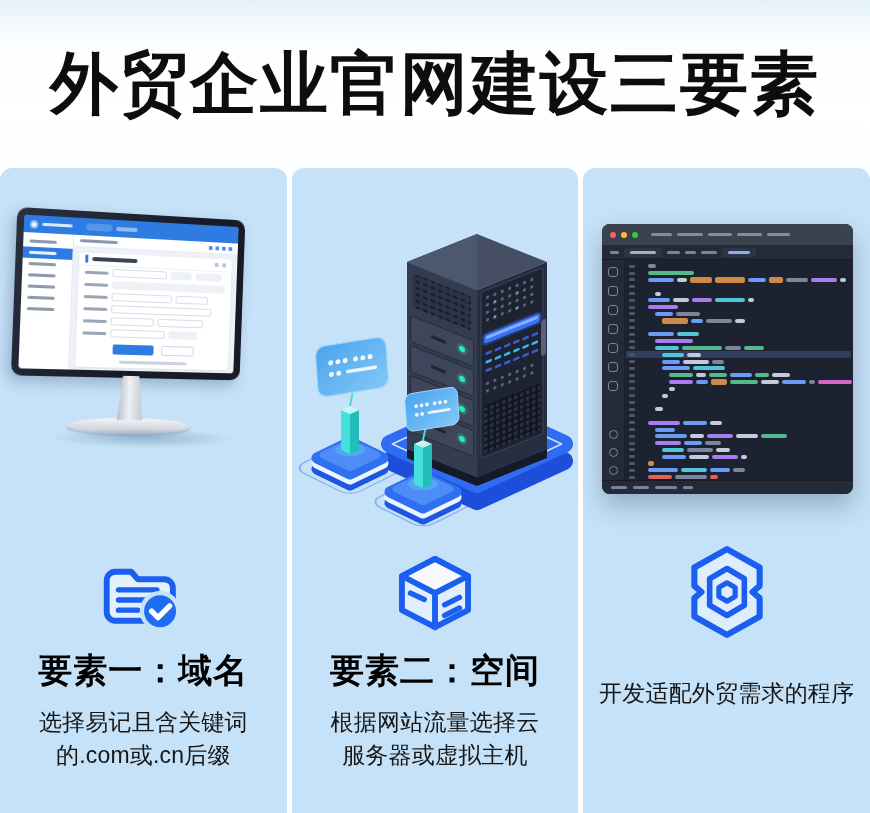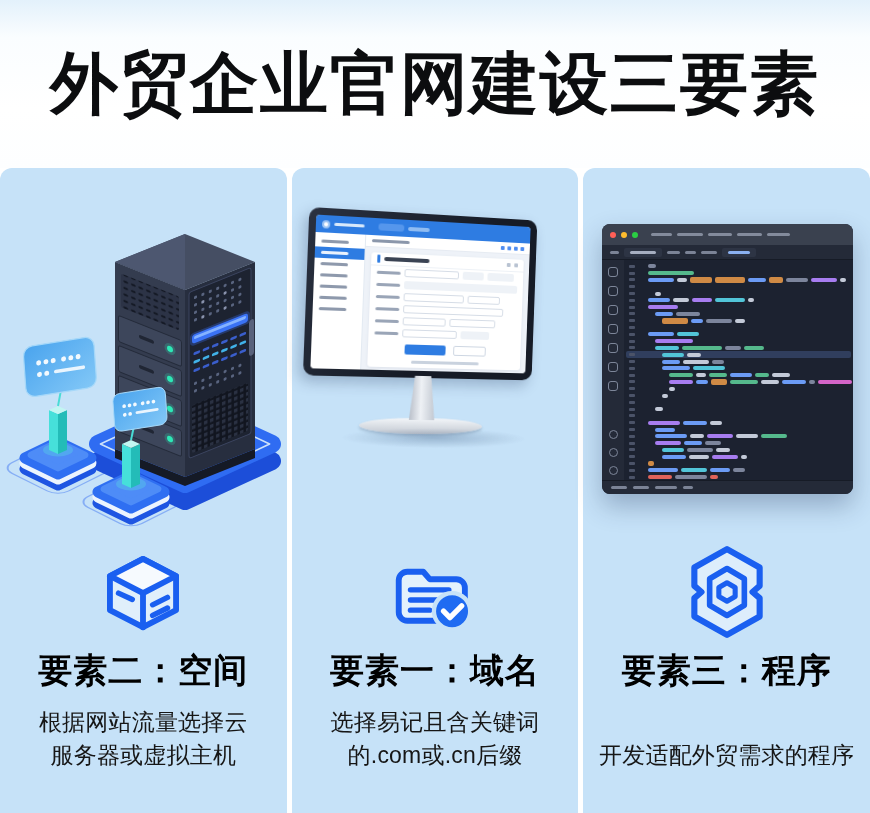--- a/index.html
+++ b/index.html
@@ -82,20 +82,131 @@
 </head>
 <body>
 
 <div class="poster">
 
   <div class="hdr">
     <h1>外贸企业官网建设三要素</h1>
   </div>
 
   <div class="cols">
+
+    <section class="col">
+      <div class="art">
+        <div class="m3d">
+          <div class="bezel">
+            <div class="screen">
+              <div class="scr-header">
+                <span class="logo-dot"></span>
+                <span class="bar b-w" style="width:30px;height:3.5px"></span>
+                <span class="bar b-chip" style="width:26px;height:7px;margin-left:10px"></span>
+                <span class="bar b-lb" style="width:22px;height:4px"></span>
+                <span style="flex:1"></span>
+              </div>
+              <div class="scr-body">
+                <div class="scr-side">
+                  <div class="side-it">
+                      <i></i>
+                    </div>
+                  <div class="side-it active">
+                      <i></i>
+                    </div>
+                  <div class="side-it">
+                      <i></i>
+                    </div>
+                  <div class="side-it">
+                      <i></i>
+                    </div>
+                  <div class="side-it">
+                      <i></i>
+                    </div>
+                  <div class="side-it">
+                      <i></i>
+                    </div>
+                  <div class="side-it">
+                      <i></i>
+                    </div>
+                </div>
+                <div class="scr-main">
+                  <div class="crumb">
+                    <span class="bar" style="width:38px;height:3px;background:#8b97ab"></span>
+                    <span class="sp"></span>
+                    <span class="dot4"></span>
+                      <span class="dot4"></span>
+                      <span class="dot4"></span>
+                      <span class="dot4"></span>
+                  </div>
+                  <div class="card">
+                    <div class="card-title">
+                      <span class="notch"></span>
+                      <span class="bar" style="width:46px;height:3.5px;background:#3a4353"></span>
+                      <span style="flex:1"></span>
+                      <span class="dot4" style="background:#b9c3d2"></span>
+                        <span class="dot4" style="background:#b9c3d2"></span>
+                    </div>
+                    <div class="frow">
+                        <span class="flabel"></span>
+                        <span class="finput" style="width:56px"></span>
+                        <span class="fgray" style="width:22px"></span>
+                        <span class="fgray" style="width:28px"></span>
+                      </div>
+                    <div class="frow">
+                        <span class="flabel"></span>
+                        <span class="fgray" style="width:118px"></span>
+                      </div>
+                    <div class="frow">
+                        <span class="flabel"></span>
+                        <span class="finput" style="width:62px"></span>
+                        <span class="finput" style="width:34px"></span>
+                      </div>
+                    <div class="frow">
+                        <span class="flabel"></span>
+                        <span class="finput" style="width:104px"></span>
+                      </div>
+                    <div class="frow">
+                        <span class="flabel"></span>
+                        <span class="finput" style="width:44px"></span>
+                        <span class="finput" style="width:48px"></span>
+                      </div>
+                    <div class="frow">
+                        <span class="flabel"></span>
+                        <span class="finput" style="width:56px"></span>
+                        <span class="fgray" style="width:30px"></span>
+                      </div>
+                    <div class="btns">
+                      <span class="btn-p"></span>
+                      <span class="btn-g"></span>
+                    </div>
+                    <div class="cfoot"></div>
+                  </div>
+                </div>
+              </div>
+            </div>
+          </div>
+          <div class="stand-neck"></div>
+          <div class="stand-base"></div>
+          <div class="m-shadow"></div>
+        </div>
+      </div>
+      <div class="icon-row">
+        <svg width="96" height="96" viewBox="0 0 90 90">
+          <path d="M19,26 h15 l6,7 h25 a8,8 0 0 1 8,8 v23 a8,8 0 0 1 -8,8 H19 a8,8 0 0 1 -8,-8 V34 a8,8 0 0 1 8,-8 z" fill="rgba(255,255,255,0.5)" stroke="#1a5ff0" stroke-width="5.5" stroke-linejoin="round"></path>
+          <line x1="22" y1="43" x2="58" y2="43" stroke="#1a5ff0" stroke-width="5" stroke-linecap="round"></line>
+          <line x1="22" y1="52.5" x2="50" y2="52.5" stroke="#1a5ff0" stroke-width="5" stroke-linecap="round"></line>
+          <line x1="22" y1="62" x2="40" y2="62" stroke="#1a5ff0" stroke-width="5" stroke-linecap="round"></line>
+          <circle cx="61" cy="63" r="17" fill="#1f6bf2" stroke="#c6e2f8" stroke-width="4"></circle>
+          <path d="M53,63 l6,6 l11,-11" fill="none" stroke="#fff" stroke-width="5" stroke-linecap="round" stroke-linejoin="round"></path>
+        </svg>
+      </div>
+      <h2>要素一：域名</h2>
+      <p class="desc"><span>选择易记且含关键词</span><br><span>的.com或.cn后缀</span></p>
+    </section>
 
     <section class="col">
       <div class="art">
         <svg width="290" height="352" viewBox="0 0 290 352" style="position:absolute;left:0;top:14px">
           <defs>
             <pattern id="ventP" width="7.5" height="6.5" patternUnits="userSpaceOnUse">
               <rect width="7.5" height="6.5" fill="#2c3346"></rect>
               <rect x="1" y="1.6" width="4.6" height="2.4" rx="1.1" fill="#151a26"></rect>
             </pattern>
             <pattern id="meshP" width="6" height="6" patternUnits="userSpaceOnUse">
@@ -273,131 +384,20 @@
           <line x1="54" y1="57" x2="68" y2="50" stroke="#1a5ff0" stroke-width="5" stroke-linecap="round"></line>
           <line x1="54" y1="67" x2="68" y2="60" stroke="#1a5ff0" stroke-width="5" stroke-linecap="round"></line>
         </svg>
       </div>
       <h2>要素二：空间</h2>
       <p class="desc"><span>根据网站流量选择云</span><br><span>服务器或虚拟主机</span></p>
     </section>
 
     <section class="col">
       <div class="art">
-        <div class="m3d">
-          <div class="bezel">
-            <div class="screen">
-              <div class="scr-header">
-                <span class="logo-dot"></span>
-                <span class="bar b-w" style="width:30px;height:3.5px"></span>
-                <span class="bar b-chip" style="width:26px;height:7px;margin-left:10px"></span>
-                <span class="bar b-lb" style="width:22px;height:4px"></span>
-                <span style="flex:1"></span>
-              </div>
-              <div class="scr-body">
-                <div class="scr-side">
-                  <div class="side-it">
-                      <i></i>
-                    </div>
-                  <div class="side-it active">
-                      <i></i>
-                    </div>
-                  <div class="side-it">
-                      <i></i>
-                    </div>
-                  <div class="side-it">
-                      <i></i>
-                    </div>
-                  <div class="side-it">
-                      <i></i>
-                    </div>
-                  <div class="side-it">
-                      <i></i>
-                    </div>
-                  <div class="side-it">
-                      <i></i>
-                    </div>
-                </div>
-                <div class="scr-main">
-                  <div class="crumb">
-                    <span class="bar" style="width:38px;height:3px;background:#8b97ab"></span>
-                    <span class="sp"></span>
-                    <span class="dot4"></span>
-                      <span class="dot4"></span>
-                      <span class="dot4"></span>
-                      <span class="dot4"></span>
-                  </div>
-                  <div class="card">
-                    <div class="card-title">
-                      <span class="notch"></span>
-                      <span class="bar" style="width:46px;height:3.5px;background:#3a4353"></span>
-                      <span style="flex:1"></span>
-                      <span class="dot4" style="background:#b9c3d2"></span>
-                        <span class="dot4" style="background:#b9c3d2"></span>
-                    </div>
-                    <div class="frow">
-                        <span class="flabel"></span>
-                        <span class="finput" style="width:56px"></span>
-                        <span class="fgray" style="width:22px"></span>
-                        <span class="fgray" style="width:28px"></span>
-                      </div>
-                    <div class="frow">
-                        <span class="flabel"></span>
-                        <span class="fgray" style="width:118px"></span>
-                      </div>
-                    <div class="frow">
-                        <span class="flabel"></span>
-                        <span class="finput" style="width:62px"></span>
-                        <span class="finput" style="width:34px"></span>
-                      </div>
-                    <div class="frow">
-                        <span class="flabel"></span>
-                        <span class="finput" style="width:104px"></span>
-                      </div>
-                    <div class="frow">
-                        <span class="flabel"></span>
-                        <span class="finput" style="width:44px"></span>
-                        <span class="finput" style="width:48px"></span>
-                      </div>
-                    <div class="frow">
-                        <span class="flabel"></span>
-                        <span class="finput" style="width:56px"></span>
-                        <span class="fgray" style="width:30px"></span>
-                      </div>
-                    <div class="btns">
-                      <span class="btn-p"></span>
-                      <span class="btn-g"></span>
-                    </div>
-                    <div class="cfoot"></div>
-                  </div>
-                </div>
-              </div>
-            </div>
-          </div>
-          <div class="stand-neck"></div>
-          <div class="stand-base"></div>
-          <div class="m-shadow"></div>
-        </div>
-      </div>
-      <div class="icon-row">
-        <svg width="96" height="96" viewBox="0 0 90 90">
-          <path d="M19,26 h15 l6,7 h25 a8,8 0 0 1 8,8 v23 a8,8 0 0 1 -8,8 H19 a8,8 0 0 1 -8,-8 V34 a8,8 0 0 1 8,-8 z" fill="rgba(255,255,255,0.5)" stroke="#1a5ff0" stroke-width="5.5" stroke-linejoin="round"></path>
-          <line x1="22" y1="43" x2="58" y2="43" stroke="#1a5ff0" stroke-width="5" stroke-linecap="round"></line>
-          <line x1="22" y1="52.5" x2="50" y2="52.5" stroke="#1a5ff0" stroke-width="5" stroke-linecap="round"></line>
-          <line x1="22" y1="62" x2="40" y2="62" stroke="#1a5ff0" stroke-width="5" stroke-linecap="round"></line>
-          <circle cx="61" cy="63" r="17" fill="#1f6bf2" stroke="#c6e2f8" stroke-width="4"></circle>
-          <path d="M53,63 l6,6 l11,-11" fill="none" stroke="#fff" stroke-width="5" stroke-linecap="round" stroke-linejoin="round"></path>
-        </svg>
-      </div>
-      <h2>要素一：域名</h2>
-      <p class="desc"><span>选择易记且含关键词</span><br><span>的.com或.cn后缀</span></p>
-    </section>
-
-    <section class="col">
-      <div class="art">
         <div class="editor">
           <div class="ed-title">
             <span class="tdot" style="background:#ff5f57"></span>
             <span class="tdot" style="background:#febc2e"></span>
             <span class="tdot" style="background:#2ace43"></span>
             <span class="menu-bar" style="margin-left:8px"></span>
             <span class="menu-bar" style="width:26px"></span>
             <span class="menu-bar" style="width:24px"></span>
             <span class="menu-bar" style="width:25px"></span>
             <span class="menu-bar" style="width:23px"></span>
@@ -677,18 +677,17 @@
           </div>
         </div>
       </div>
       <div class="icon-row">
         <svg width="96" height="100" viewBox="0 0 90 98">
           <path d="M45,7 L77,25 L77,43 L70,49 L77,55 L77,73 L45,91 L13,73 L13,55 L20,49 L13,43 L13,25 Z" fill="rgba(255,255,255,0.4)" stroke="#1a5ff0" stroke-width="6" stroke-linejoin="round"></path>
           <path d="M45,26 L62,36 L62,62 L45,72 L28,62 L28,36 Z" fill="none" stroke="#1a5ff0" stroke-width="5.5" stroke-linejoin="round"></path>
           <path d="M45,40 L53,44.5 L53,53.5 L45,58 L37,53.5 L37,44.5 Z" fill="none" stroke="#1a5ff0" stroke-width="5" stroke-linejoin="round"></path>
         </svg>
       </div>
-      <h2>要素三：程序</h2>
       <p class="desc"><br><span>开发适配外贸需求的程序</span></p>
     </section>
 
   </div>
 </div>
 
 </body></html>

